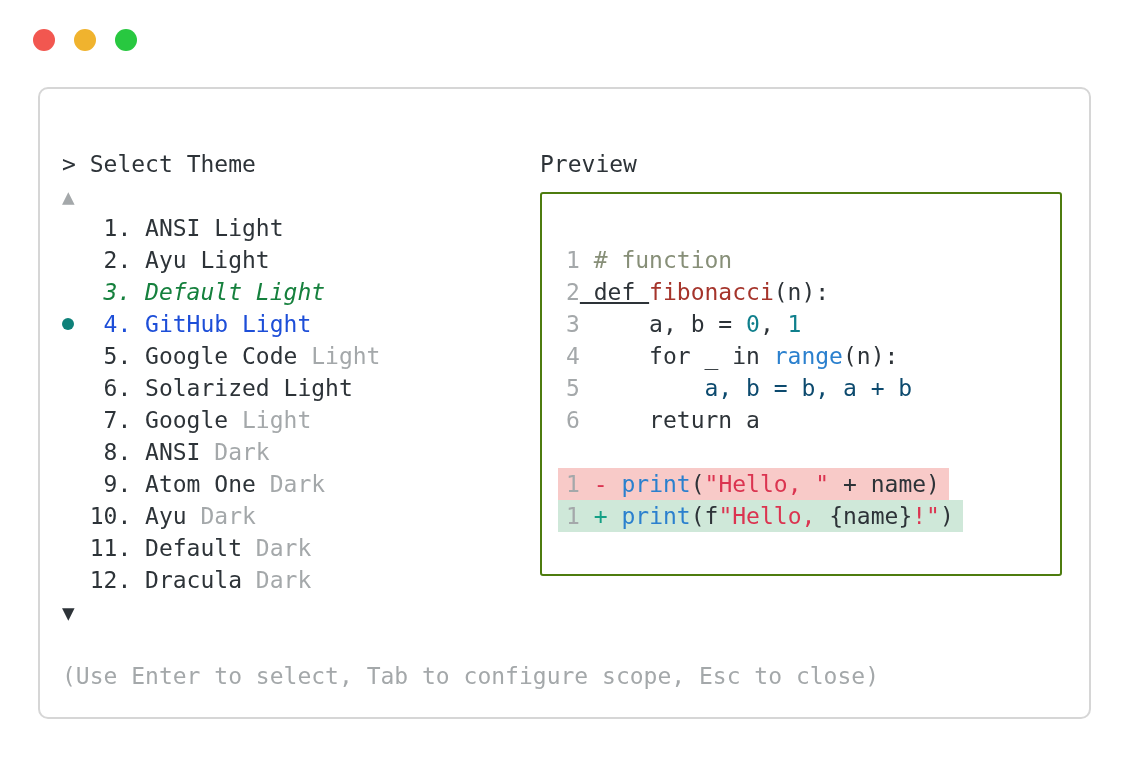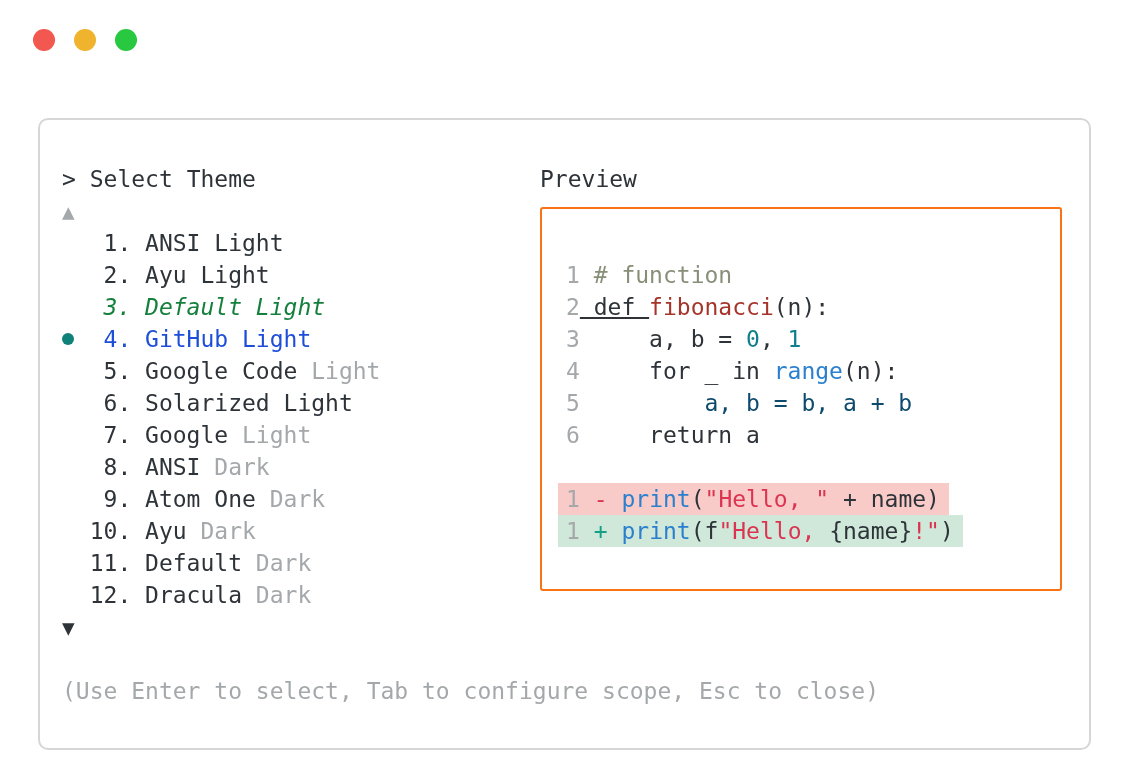--- a/index.html
+++ b/index.html
@@ -14,42 +14,41 @@
     position: relative;
   }
   .traffic { position:absolute; top:29px; left:33px; display:flex; gap:19px; }
   .light { width:22px; height:22px; border-radius:50%; border:none; padding:0; cursor:pointer; }
 
   .window {
     position:absolute; left:38px; top:87px;
     width:1053px; height:632px;
     border:2px solid #d6d6d6; border-radius:10px;
     background:#ffffff;
-    padding:43px 27px 0 22px;
-    margin-top:31px;
+    padding:59px 27px 0 22px;
   }
   .columns { display:flex; }
   .left-col { width:478px; flex:none; }
   .right-col { flex:1; }
 
   .row { height:32px; }
   .title-row span { vertical-align:baseline; }
   .prompt { margin-right:1ch; }
   .scroll-arrow { font-size:21px; cursor:pointer; display:inline-block; width:2ch; }
 
   .theme-row { height:32px; cursor:pointer; }
   .marker { display:inline-block; width:2ch; }
   .bullet { display:inline-block; width:12px; height:12px; border-radius:50%; vertical-align:2px; }
   .numfield { display:inline-block; width:2ch; text-align:right; }
   .numsep { display:inline-block; width:2ch; text-align:left; }
   .sep { display:inline-block; width:1ch; }
 
   .preview-box {
     margin-top:12px; width:522px; height:384px;
-    border:2px solid #f97316; border-radius:3px;
+    border:2px solid #4d7c0f; border-radius:3px;
     background:#ffffff;
     padding:50px 0 0 24px;
     overflow:hidden;
   }
   .code-line { height:32px; white-space:pre; }
   .diff-bg { display:inline-block; height:32px; padding:0 9px 0 8px; margin-left:-8px; white-space:pre; }
 
   .footer-row { margin-top:32px; height:32px; }
 </style>
 </head>

